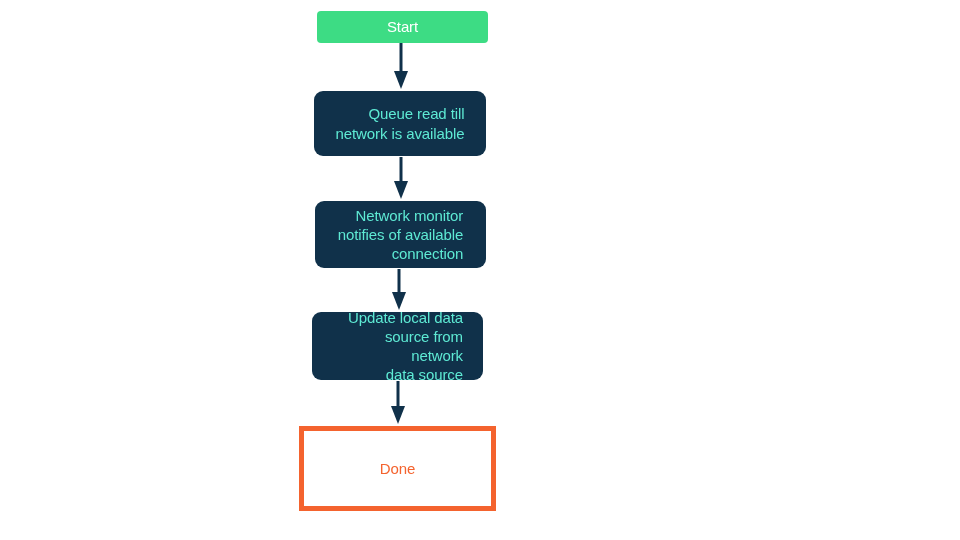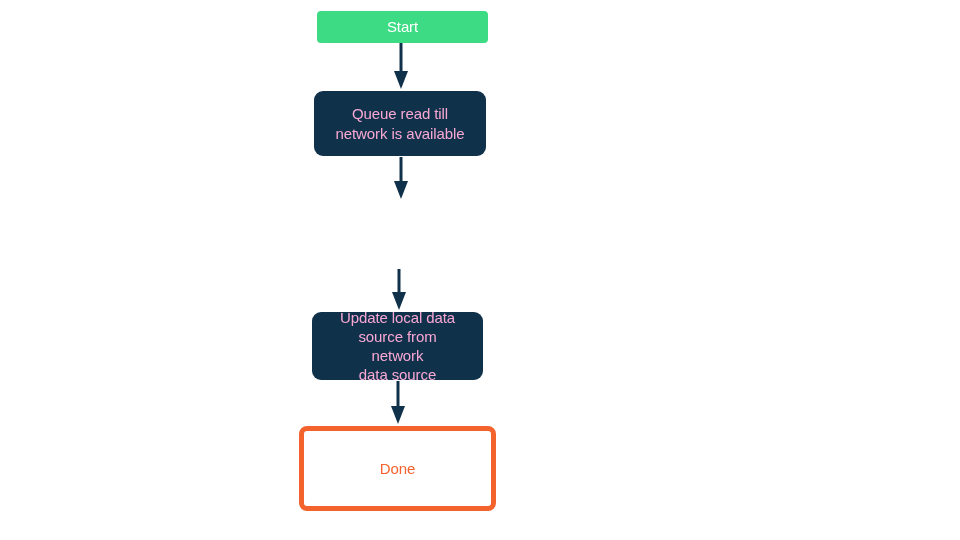--- a/index.html
+++ b/index.html
@@ -19,49 +19,49 @@
     height: 540px;
     background: #ffffff;
   }
 
   .node {
     position: absolute;
     box-sizing: border-box;
     display: flex;
     align-items: center;
     justify-content: center;
-    text-align: center;
+    text-align: right;
     line-height: 1.28;
     white-space: pre-line;
     letter-spacing: -0.1px;
   }
 
   
   .node-start {
     background: #3ddc84;
     color: #ffffff;
     border-radius: 4px;
     font-size: 15px;
   }
 
   
   .node-process {
     background: #10314a;
-    color: #f9a8d4;
+    color: #5eead4;
     border-radius: 9px;
     font-size: 15px;
     padding: 0 20px;
   }
 
   
   .node-done {
     background: #ffffff;
     color: #f4632e;
     border: 5px solid #f4632e;
-    border-radius: 8px;
+    border-radius: 0;
     font-size: 15px;
   }
 
   
   .arrow {
     position: absolute;
   }
   .arrow svg {
     display: block;
     overflow: visible;
@@ -84,20 +84,23 @@
   <div class="node node-process" style="left:314px; top:91px; width:172px; height:65px;">Queue read till
 network is available</div>
 
   <div class="arrow" style="left:393px; top:157px;">
     <svg width="16" height="43" viewBox="0 0 16 43" aria-hidden="true">
       <line x1="8" y1="0" x2="8" y2="26" stroke="#10314a" stroke-width="3"></line>
       <polygon points="1,24 15,24 8,42" fill="#10314a"></polygon>
     </svg>
   </div>
 
+  <div class="node node-process" style="left:315px; top:201px; width:171px; height:67px;">Network monitor
+notifies of available
+connection</div>
 
   <div class="arrow" style="left:391px; top:269px;">
     <svg width="16" height="42" viewBox="0 0 16 42" aria-hidden="true">
       <line x1="8" y1="0" x2="8" y2="25" stroke="#10314a" stroke-width="3"></line>
       <polygon points="1,23 15,23 8,41" fill="#10314a"></polygon>
     </svg>
   </div>
 
   <div class="node node-process" style="left:312px; top:312px; width:171px; height:68px;">Update local data
 source from network

